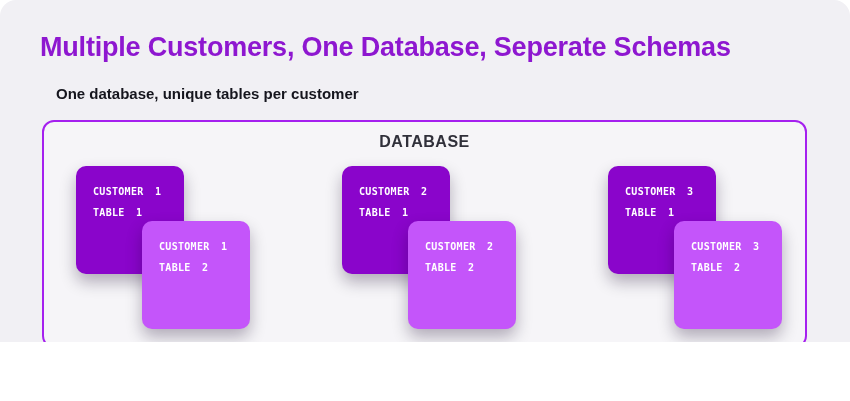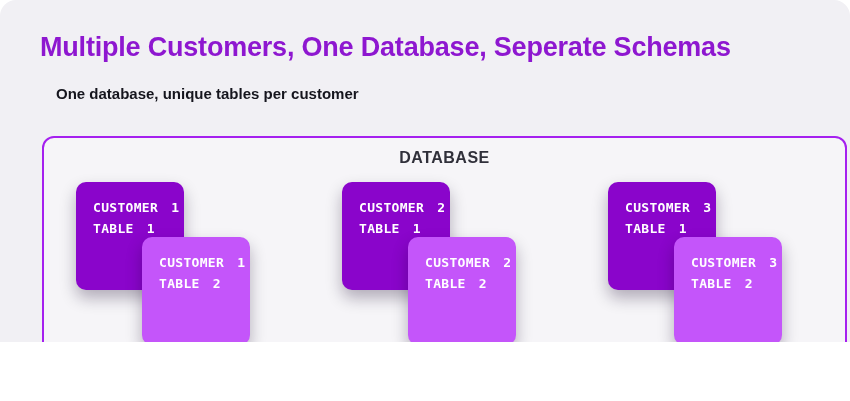--- a/index.html
+++ b/index.html
@@ -11,28 +11,28 @@
     --light-purple:#c455fa;
     --text-dark:#15151d;
     --label-dark:#30303a;
   }
   html,body{margin:0;padding:0;background:#ffffff;}
   body{font-family:"Liberation Sans", sans-serif;}
   .stage{position:relative;width:850px;height:342px;background:#ffffff;overflow:hidden;}
   .surface{position:absolute;left:0;top:0;width:850px;height:401px;background:var(--surface);border-radius:16px;}
   .title{position:absolute;left:40px;top:32px;font-size:27px;font-weight:800;letter-spacing:-0.2px;color:var(--title-purple);white-space:nowrap;}
   .subtitle{position:absolute;left:40px;top:85px;font-size:15px;font-weight:700;color:var(--text-dark);white-space:nowrap;margin-left:16px;}
-  .db-box{position:absolute;left:42px;top:136px;width:761px;height:224px;border:2px solid var(--border-purple);border-radius:12px;background:var(--box-bg);padding-left:40px;}
+  .db-box{position:absolute;left:42px;top:120px;width:761px;height:224px;border:2px solid var(--border-purple);border-radius:12px;background:var(--box-bg);}
   .db-label{position:absolute;left:0;right:0;top:11px;text-align:center;font-size:16px;font-weight:700;letter-spacing:0.5px;color:var(--label-dark);}
   .group{position:absolute;top:44px;width:175px;height:166px;}
   .group.g0{left:32px;} .group.g1{left:298px;} .group.g2{left:564px;}
   .card{position:absolute;width:108px;height:108px;border-radius:10px;box-shadow:0 8px 16px rgba(20,0,40,0.30);}
   .card.dark{left:0;top:0;background:var(--dark-purple);z-index:1;}
   .card.light{left:66px;top:55px;background:var(--light-purple);z-index:2;}
-  .card-text{padding:15px 0 0 17px;color:#ffffff;font-family:"DejaVu Sans Mono", monospace;font-weight:700;font-size:13px;line-height:21px;letter-spacing:0.3px;word-spacing:5px;}
+  .card-text{padding:15px 0 0 17px;color:#ffffff;font-family:"DejaVu Sans Mono", monospace;font-weight:700;font-size:10px;line-height:21px;letter-spacing:0.3px;word-spacing:5px;}
   .card-text span{display:block;white-space:nowrap;}
 </style>
 </head>
 <body>
 
 <div class="stage">
   <div class="surface"></div>
 
   <div class="title">Multiple Customers, One Database, Seperate Schemas</div>
   <div class="subtitle">One database, unique tables per customer</div>

